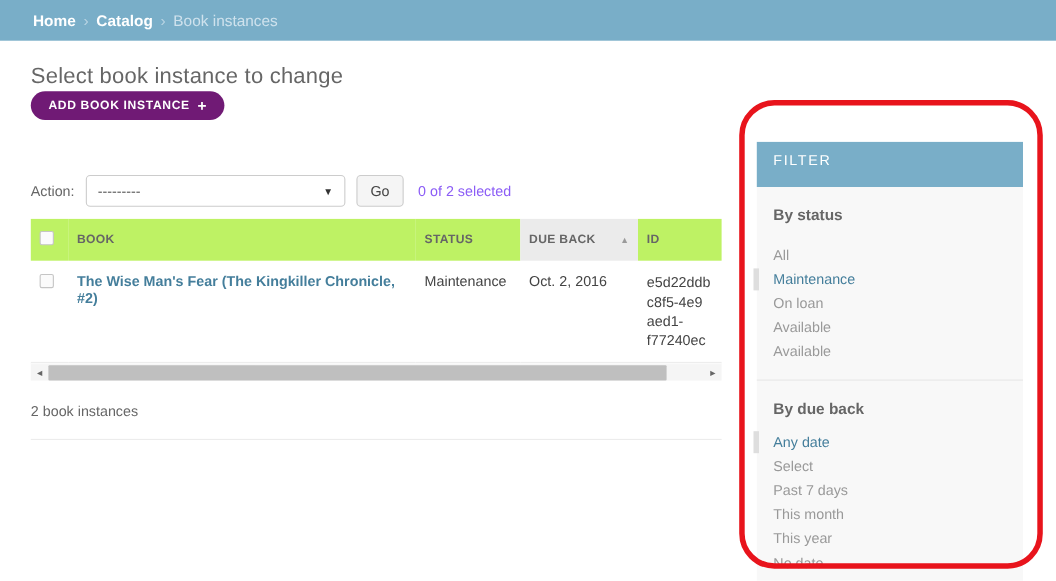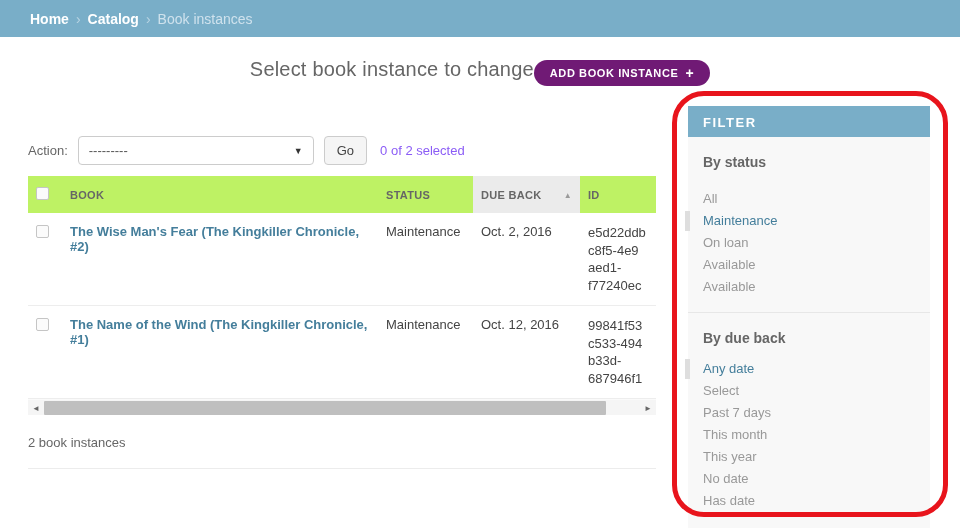--- a/index.html
+++ b/index.html
@@ -14,21 +14,21 @@
     height:37px; background:#79aec8; display:flex; align-items:center;
     padding:0 30px; font-size:14px; color:#c9dfec;
   }
   .breadcrumbs .crumb-link { color:#ffffff; font-weight:bold; text-decoration:none; cursor:pointer; }
   .breadcrumbs .sep { margin:0 7px; color:#b8d4e3; }
   .breadcrumbs .crumb-current { color:#cfe2ed; }
 
   .content { padding:0 28px; }
 
   
-  .title-row { display:flex; justify-content:center; align-items:flex-start; margin-top:21px; }
+  .title-row { display:flex; justify-content:flex-end; align-items:flex-start; margin-top:21px;flex-direction:column; }
   h1.page-title { margin:0; font-size:20px; font-weight:400; color:#666666; letter-spacing:.2px; }
   .add-btn {
     background:#701a75; color:#ffffff; border:none; border-radius:16px;
     font-size:11px; font-weight:bold; letter-spacing:.6px; padding:7px 16px;
     display:flex; align-items:center; gap:7px; cursor:pointer;
     font-family:"Liberation Sans", sans-serif; margin-top:2px;
   }
   .add-btn .plus { font-size:14px; font-weight:bold; line-height:10px; }
 
   .main { display:flex; margin-top:20px; }
@@ -89,22 +89,22 @@
     position:absolute; left:16px; top:1px; height:14px; width:562px;
     background:#bfbfbf; border-radius:1px; cursor:pointer;
   }
 
   .result-count { margin-top:20px; font-size:13px; color:#666666; }
   .bottom-divider { border:none; border-top:1px solid #ececec; margin:18px 0 0 0; width:628px; }
 
   
   .filter-panel { width:242px; margin-left:32px; }
   .filter-header {
-    background:#79aec8; color:#ffffff; font-size:13px; font-weight:bold;
-    letter-spacing:1.5px; padding:9px 15px; height:31px;
+    background:#79aec8; color:#ffffff; font-size:13px; font-weight:normal;
+    letter-spacing:1.5px; padding:9px 15px; height:41px;
   }
   .filter-body { background:#f8f8f8; padding-bottom:24px; }
   .filter-section-heading { font-size:14px; font-weight:700; color:#666666; margin:0; padding:17px 15px 6px; }
   ul.filter-list { list-style:none; margin:6px 0 0 0; padding:0 0 14px 0; }
   ul.filter-list.first { border-bottom:1px solid #e7e7e7;margin-top:12px; }
   ul.filter-list li { position:relative; padding:3px 15px; font-size:13px; color:#999999; cursor:pointer; line-height:16px; }
   ul.filter-list li.selected { color:#447e9b; }
   ul.filter-list li.selected::before {
     content:""; position:absolute; left:-3px; top:1px; width:5px; height:20px; background:#dedede;
   }
@@ -176,32 +176,20 @@
             <td><span class="book-link">The Wise Man's Fear (The Kingkiller Chronicle, #2)</span></td>
             <td>Maintenance</td>
             <td>Oct. 2, 2016</td>
             <td>
               <div class="id-line">e5d22ddb</div>
               <div class="id-line">c8f5-4e9</div>
               <div class="id-line">aed1-</div>
               <div class="id-line">f77240ec</div>
             </td>
           </tr>
-          <tr>
-            <td><span class="checkbox"></span></td>
-            <td><span class="book-link">The Name of the Wind (The Kingkiller Chronicle, #1)</span></td>
-            <td>Maintenance</td>
-            <td>Oct. 12, 2016</td>
-            <td>
-              <div class="id-line">99841f53</div>
-              <div class="id-line">c533-494</div>
-              <div class="id-line">b33d-</div>
-              <div class="id-line">687946f1</div>
-            </td>
-          </tr>
         </tbody>
       </table>
 
       <div class="hscroll">
         <span class="hs-arrow hs-left">◄</span>
         <span class="hs-thumb"></span>
         <span class="hs-arrow hs-right">►</span>
       </div>
 
       <div class="result-count">2 book instances</div>

